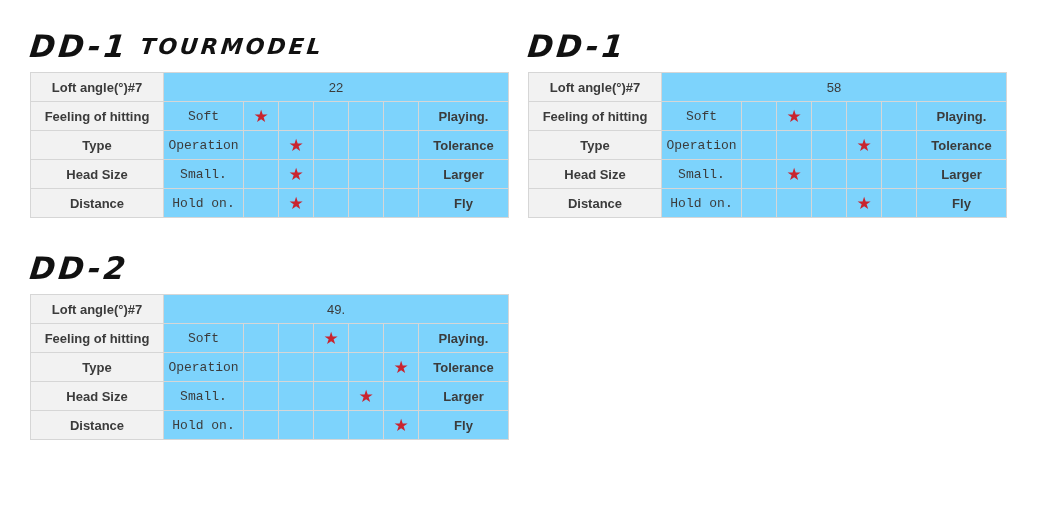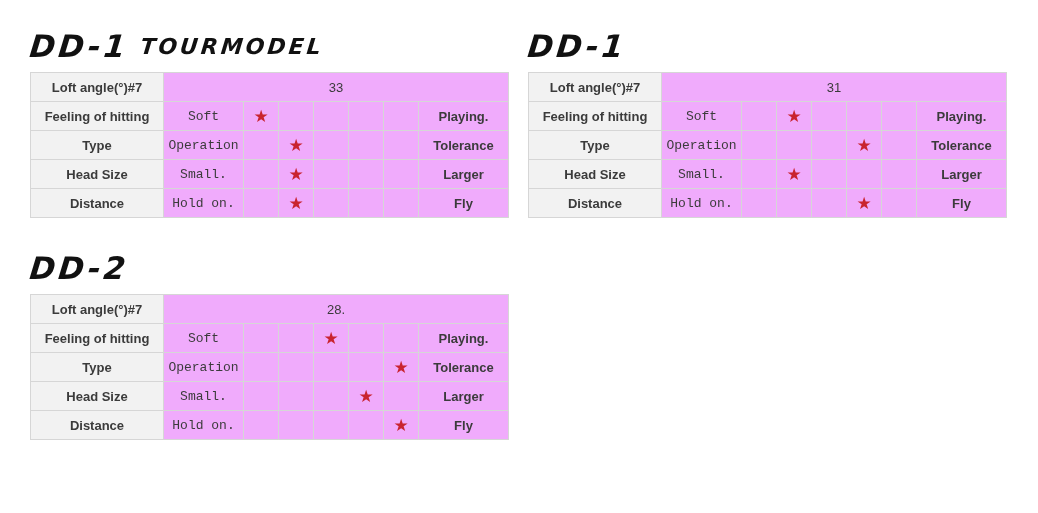--- a/index.html
+++ b/index.html
@@ -27,21 +27,21 @@
     transform-origin: left center;
     white-space: nowrap;
   }
   .brand-main   { font-size: 31px; letter-spacing: 3px; }
   .brand-suffix { font-size: 22px; letter-spacing: 3px; }
   .brand-suffix:empty { display: none; }
 
   table.spec {
     border-collapse: collapse;
     table-layout: fixed;
-    background: #f0abfc;
+    background: #7dd3fc;
   }
   table.spec td {
     border: 1px solid #d6d6d6;
     height: 29px;
     padding: 0;
     text-align: center;
     vertical-align: middle;
     font-size: 13px;
     color: #3b3b3b;
     overflow: hidden;
@@ -69,21 +69,21 @@
 
   <section class="panel" id="panel-1">
     <h2 class="brand">
       <span class="brand-main">DD-1</span>
       <span class="brand-suffix">TOURMODEL</span>
     </h2>
     <table class="spec">
       <tbody>
           <tr>
         <td class="lbl">Loft angle(°)#7</td>
-        <td class="loftval" colspan="7">33</td>
+        <td class="loftval" colspan="7">22</td>
       </tr>
       <tr>
         <td class="lbl">Feeling of hitting</td>
         <td class="val">Soft</td>
         <td class="dot star">★</td>
         <td class="dot"></td>
         <td class="dot"></td>
         <td class="dot"></td>
         <td class="dot"></td>
         <td class="val-r">Playing.</td>
@@ -124,21 +124,21 @@
 
   <section class="panel" id="panel-2">
     <h2 class="brand">
       <span class="brand-main">DD-1</span>
 
     </h2>
     <table class="spec">
       <tbody>
           <tr>
         <td class="lbl">Loft angle(°)#7</td>
-        <td class="loftval" colspan="7">31</td>
+        <td class="loftval" colspan="7">58</td>
       </tr>
       <tr>
         <td class="lbl">Feeling of hitting</td>
         <td class="val">Soft</td>
         <td class="dot"></td>
         <td class="dot star">★</td>
         <td class="dot"></td>
         <td class="dot"></td>
         <td class="dot"></td>
         <td class="val-r">Playing.</td>
@@ -179,21 +179,21 @@
 
   <section class="panel" id="panel-3">
     <h2 class="brand">
       <span class="brand-main">DD-2</span>
 
     </h2>
     <table class="spec">
       <tbody>
           <tr>
         <td class="lbl">Loft angle(°)#7</td>
-        <td class="loftval" colspan="7">28.</td>
+        <td class="loftval" colspan="7">49.</td>
       </tr>
       <tr>
         <td class="lbl">Feeling of hitting</td>
         <td class="val">Soft</td>
         <td class="dot"></td>
         <td class="dot"></td>
         <td class="dot star">★</td>
         <td class="dot"></td>
         <td class="dot"></td>
         <td class="val-r">Playing.</td>

